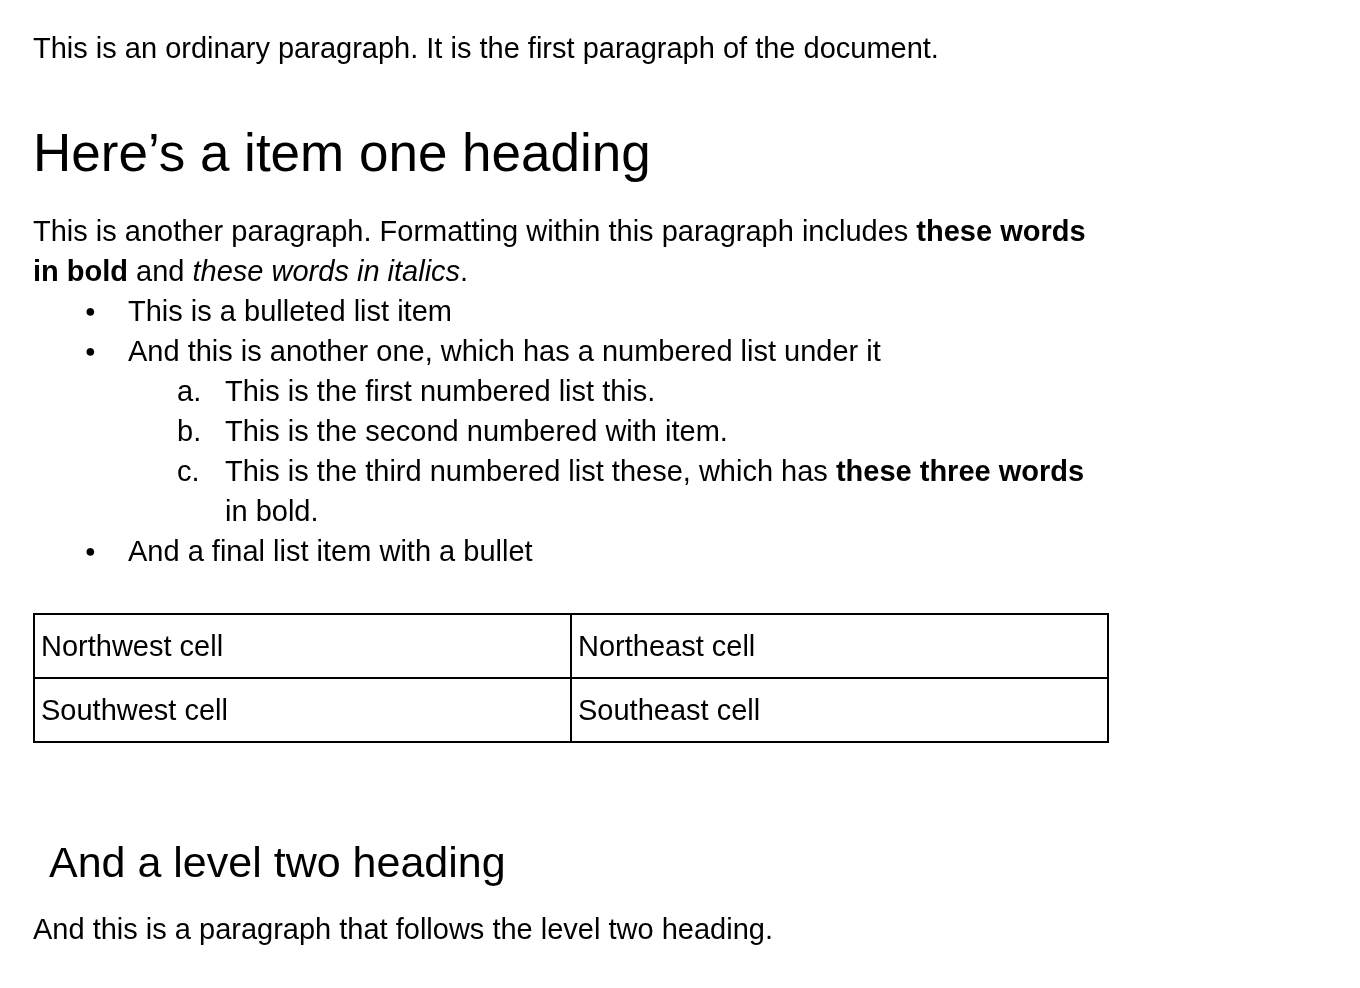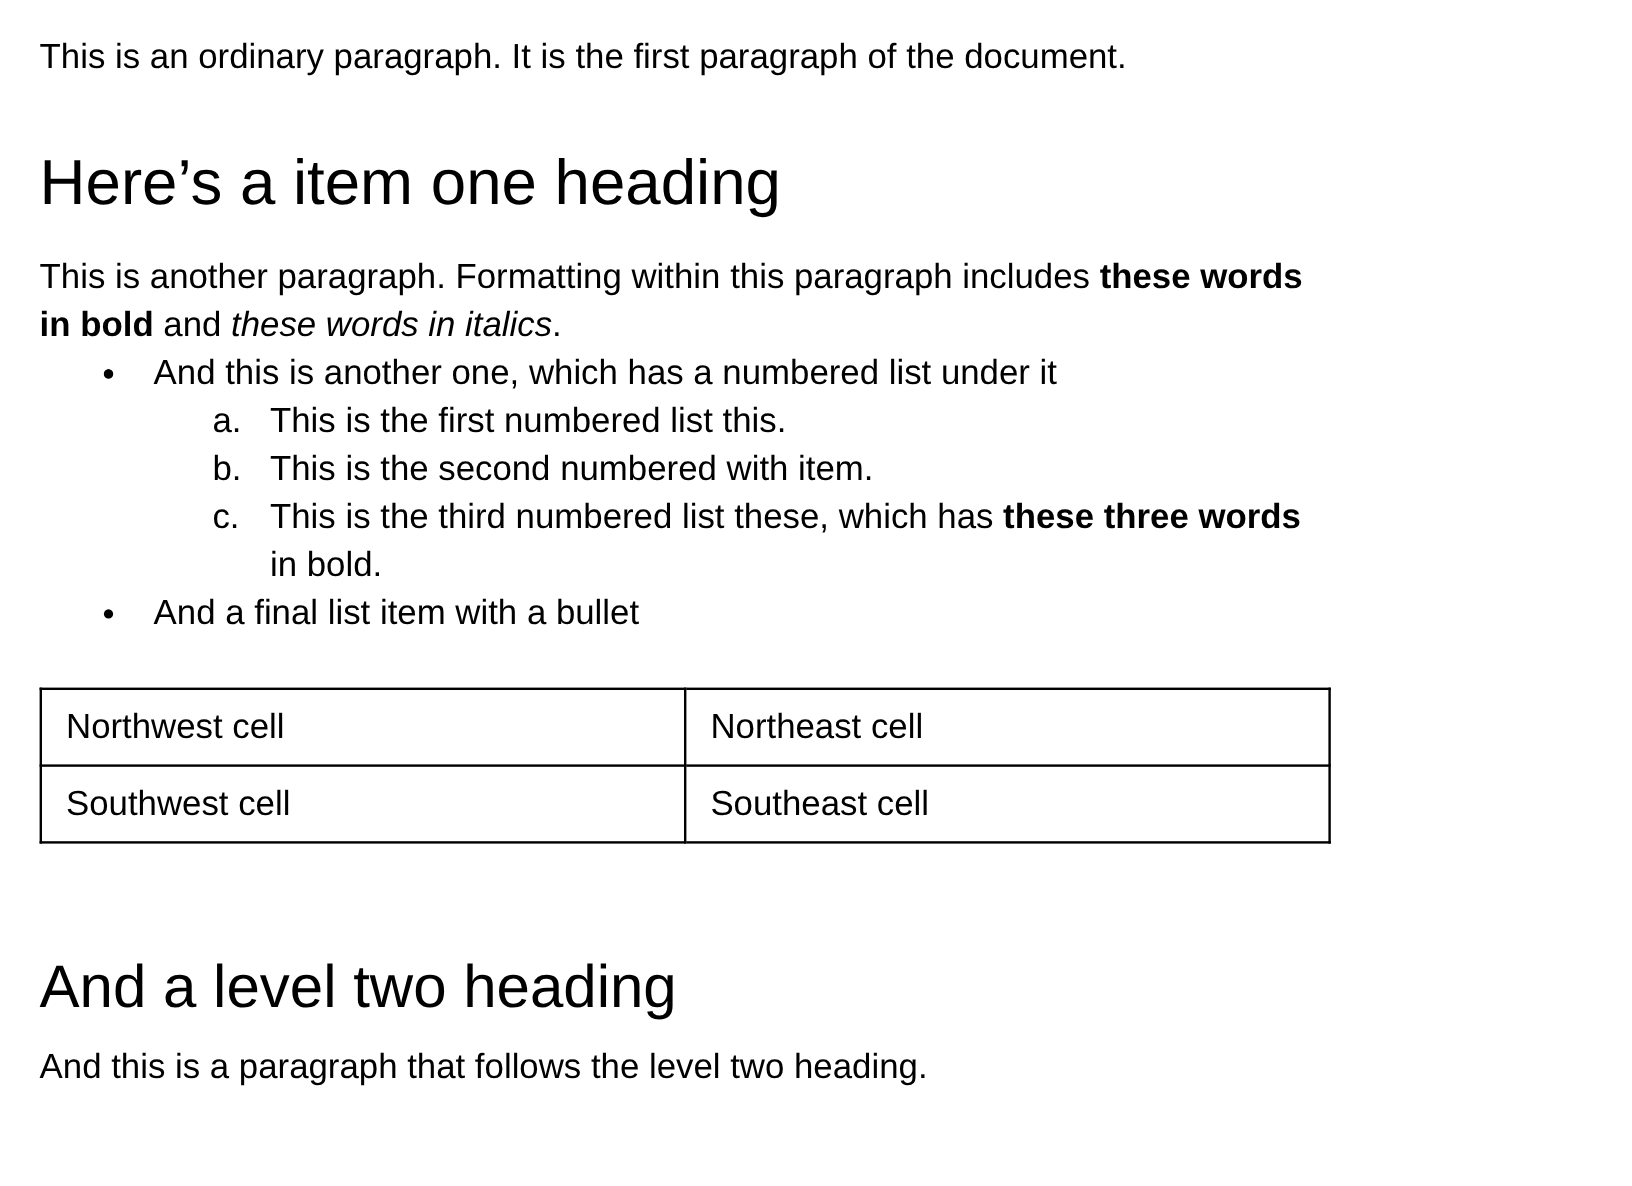--- a/index.html
+++ b/index.html
@@ -28,22 +28,22 @@
     font-weight: 400;
   }
   h1 {
     margin: 54px 0 27px 0;
     font-size: 53px;
     line-height: 62px;
     font-weight: 400;
     letter-spacing: 0;
   }
   h2 {
-    margin: 94px 0 22px 0;
-    font-size: 50px;
+    margin: 94px 0 22px 16px;
+    font-size: 43px;
     line-height: 50px;
     font-weight: 400;
   }
   .b { font-weight: 700; margin-top: 24px; }
   .i { font-style: italic; text-align: center; }
 
   ul.doc-list, ol.doc-sublist {
     margin: 0;
     padding: 0;
     list-style: none;
@@ -68,42 +68,42 @@
   .alpha-marker { left: 49px; }
 
   table.doc-table {
     border-collapse: collapse;
     table-layout: fixed;
     width: 100%;
     margin-top: 42px;
   }
   table.doc-table td {
     border: 2px solid #000000;
-    padding: 11px 20px;
+    padding: 11px 6px;
     font-size: 29px;
     line-height: 40px;
     vertical-align: middle;
     background: #ffffff;
   }
 </style>
 </head>
 <body>
 
 <div class="page">
 
   <p>This is an ordinary paragraph. It is the first paragraph of the document.</p>
 
   <h1>Here’s a item one heading</h1>
 
   <p><span>This is another paragraph. Formatting within this paragraph includes </span><span class="b">these words in bold</span><span> and </span><span class="i">these words in italics</span><span>.</span></p>
 
   <ul class="doc-list">
 
     <li class="bullet-item">
-      <span class="marker bullet-marker">●</span>
+      <span class="marker bullet-marker">●</span><span>This is a bulleted list item</span>
     </li>
 
     <li class="bullet-item">
       <span class="marker bullet-marker">●</span><span>And this is another one, which has a numbered list under it</span>
 
       <ol class="doc-sublist">
         <li>
           <span class="marker alpha-marker">a.</span><span>This is the first numbered list this.</span>
         </li>
         <li>

